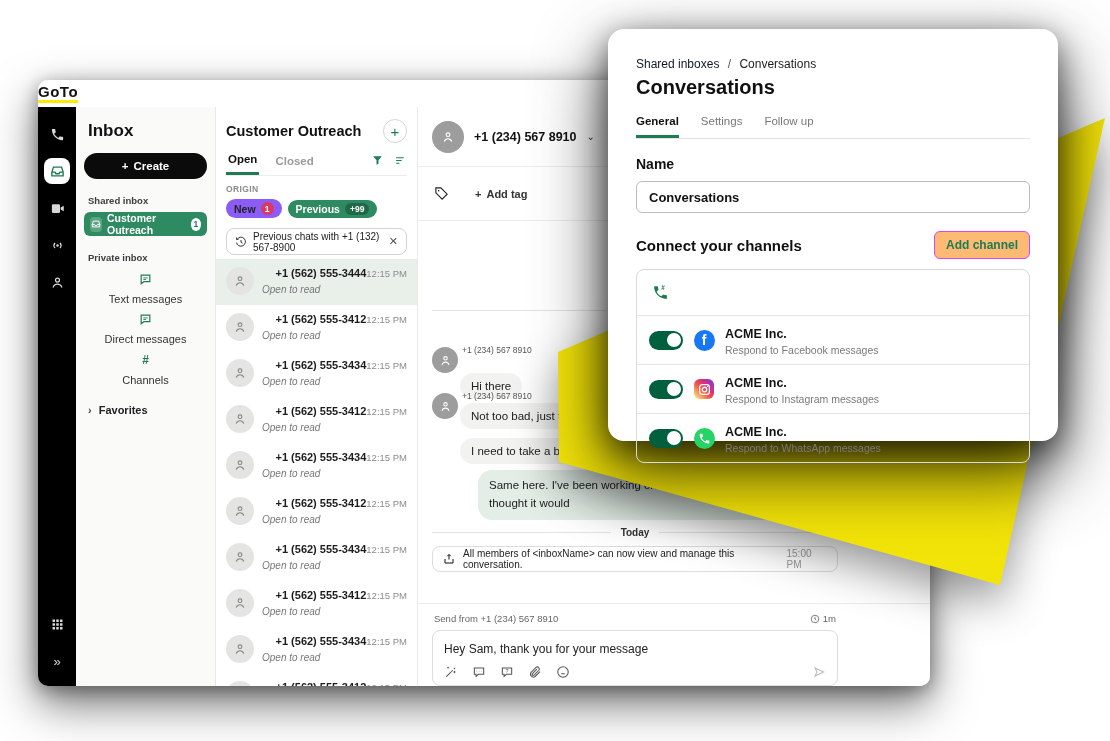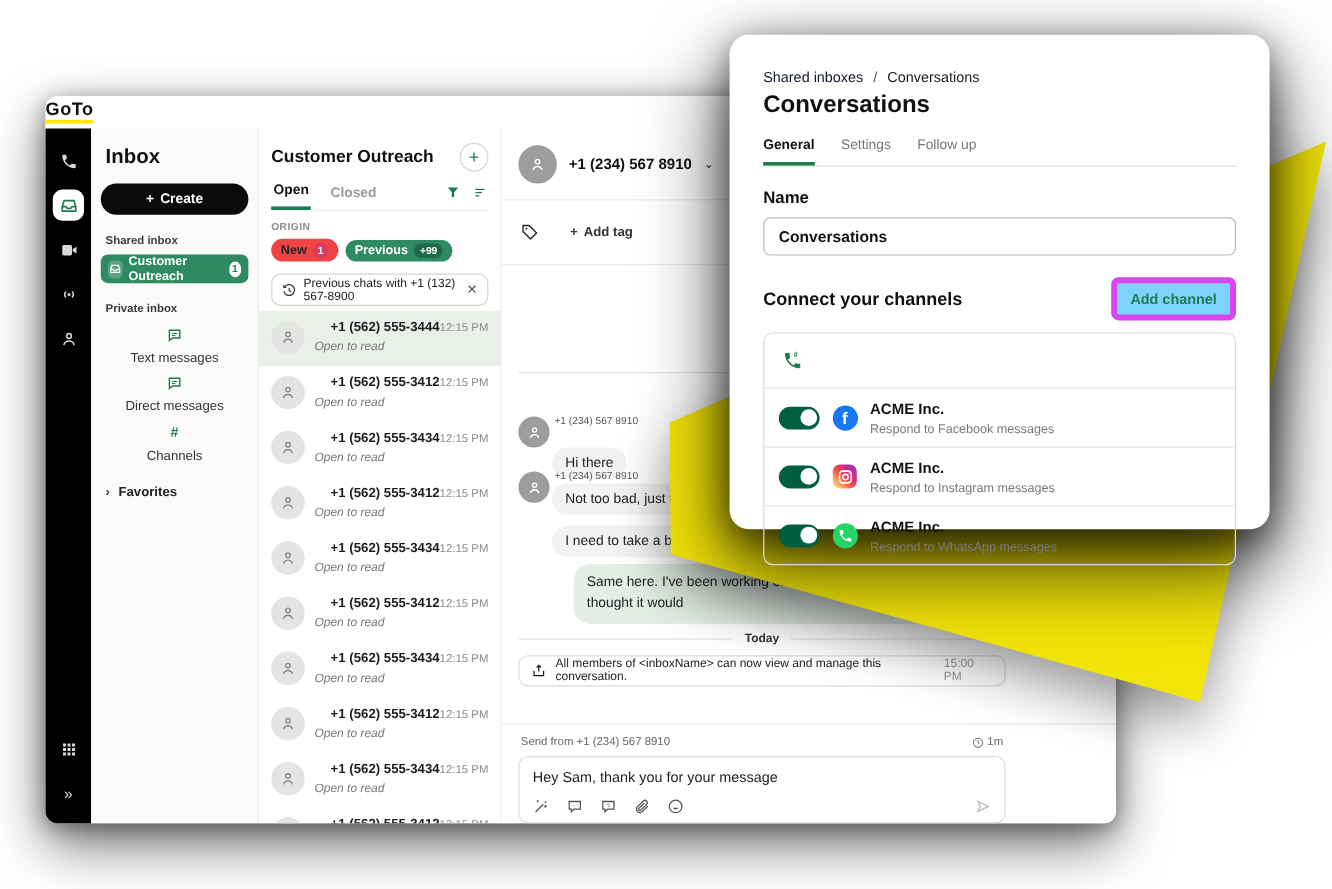--- a/index.html
+++ b/index.html
@@ -44,21 +44,21 @@
   .lc-title{font-size:14.5px;font-weight:700;color:#111;}
   .plus-circle{width:24px;height:24px;border:1px solid #cfd8d2;border-radius:50%;color:#1E7B52;font-size:15px;display:flex;align-items:center;justify-content:center;cursor:pointer;}
   .lc-tabs{display:flex;align-items:center;margin-top:10px;border-bottom:1px solid #ececec;}
   .lc-tab{font-size:11.5px;font-weight:700;color:#9a9a9a;padding:0 2px 7px;margin-right:14px;}
   .lc-tab.active{color:#111;border-bottom:3px solid #1E7B52;}
   .lc-tabicons{margin-left:auto;display:flex;gap:10px;padding-bottom:7px;color:#1E7B52;}
   .lc-tabicons svg{width:13px;height:13px;}
   .origin{font-size:8.5px;font-weight:700;letter-spacing:.4px;color:#8a8a8a;margin:8px 0 5px;}
   .chips{display:flex;gap:6px;align-items:center;}
   .chip{display:flex;align-items:center;gap:5px;border-radius:12px;font-size:10.5px;font-weight:700;padding:3px 8px;}
-  .chip.new{background:#ef4444;color:#222;}
+  .chip.new{background:#8b5cf6;color:#222;}
   .chip .reddot{background:#DB3960;color:#fff;width:13px;height:13px;border-radius:50%;font-size:8.5px;display:flex;align-items:center;justify-content:center;}
   .chip.prev{background:#2E8A61;color:#fff;}
   .chip .plus99{background:#20684A;border-radius:9px;font-size:8.5px;padding:1px 5px;}
   .filter-pill{margin:10px 0 4px;border:1px solid #d4d4d1;border-radius:8px;height:27px;display:flex;align-items:center;gap:6px;padding:0 8px;font-size:10px;color:#222;background:#fff;}
   .filter-pill svg{width:12px;height:12px;color:#333;flex:none;}
   .filter-pill .x{margin-left:auto;color:#555;font-size:11px;cursor:pointer;}
   .conv-list{flex:1;overflow:hidden;}
   .conv-item{display:flex;padding:8px 10px;gap:8px;}
   .conv-item.selected{background:#E9F0EA;}
   .avatar{width:28px;height:28px;border-radius:50%;background:#e4e4e2;color:#8a8a8a;display:flex;align-items:center;justify-content:center;flex:none;}
@@ -112,21 +112,21 @@
   .crumb-cur{color:#1b1b1b;}
   .card-title{font-size:20px;font-weight:800;color:#101010;margin-top:5px;}
   .card-tabs{display:flex;gap:22px;margin-top:16px;border-bottom:1px solid #e2e2e2;}
   .card-tab{font-size:11.5px;color:#777;padding-bottom:8px;}
   .card-tab.active{color:#111;font-weight:700;border-bottom:3px solid #1E7B52;}
   .name-label{font-size:14px;font-weight:700;color:#111;margin-top:17px;}
   .name-input{margin-top:9px;width:100%;height:32px;border:1px solid #b9bdbb;border-radius:6px;padding:0 12px;
     font-size:13px;font-weight:700;color:#111;font-family:"Liberation Sans",sans-serif;background:#fff;outline:none;}
   .channels-head{display:flex;align-items:center;justify-content:space-between;margin-top:18px;}
   .channels-title{font-size:15px;font-weight:800;color:#101010;}
-  .add-channel{border:5px solid #d946ef;border-radius:6px;background:#7dd3fc;color:#1E7B52;font-weight:700;font-size:12px;padding:6px 11px;cursor:pointer;font-family:"Liberation Sans",sans-serif;}
+  .add-channel{border:1px solid #d946ef;border-radius:6px;background:#fdba74;color:#1E7B52;font-weight:700;font-size:12px;padding:6px 11px;cursor:pointer;font-family:"Liberation Sans",sans-serif;}
   .channel-card{margin-top:10px;border:1px solid #d7dad8;border-radius:8px;overflow:hidden;}
   .chan-row{display:flex;align-items:center;gap:10px;padding:8px 12px;min-height:45px;}
   .chan-row + .chan-row{border-top:1px solid #e4e6e5;}
   .chan-texts{min-width:0;}
   .chan-name{font-size:12.5px;font-weight:700;color:#131313;}
   .chan-sub{font-size:10.5px;color:#7a7a7a;margin-top:2px;}
   .phone-ico{color:#1E7B52;width:22px;display:flex;justify-content:center;}
   .phone-ico svg{width:17px;height:17px;}
   .toggle{width:34px;height:19px;background:#00603D;border-radius:10px;position:relative;flex:none;cursor:pointer;}
   .toggle:after{content:"";position:absolute;right:2.5px;top:2.5px;width:14px;height:14px;border-radius:50%;background:#fff;}

